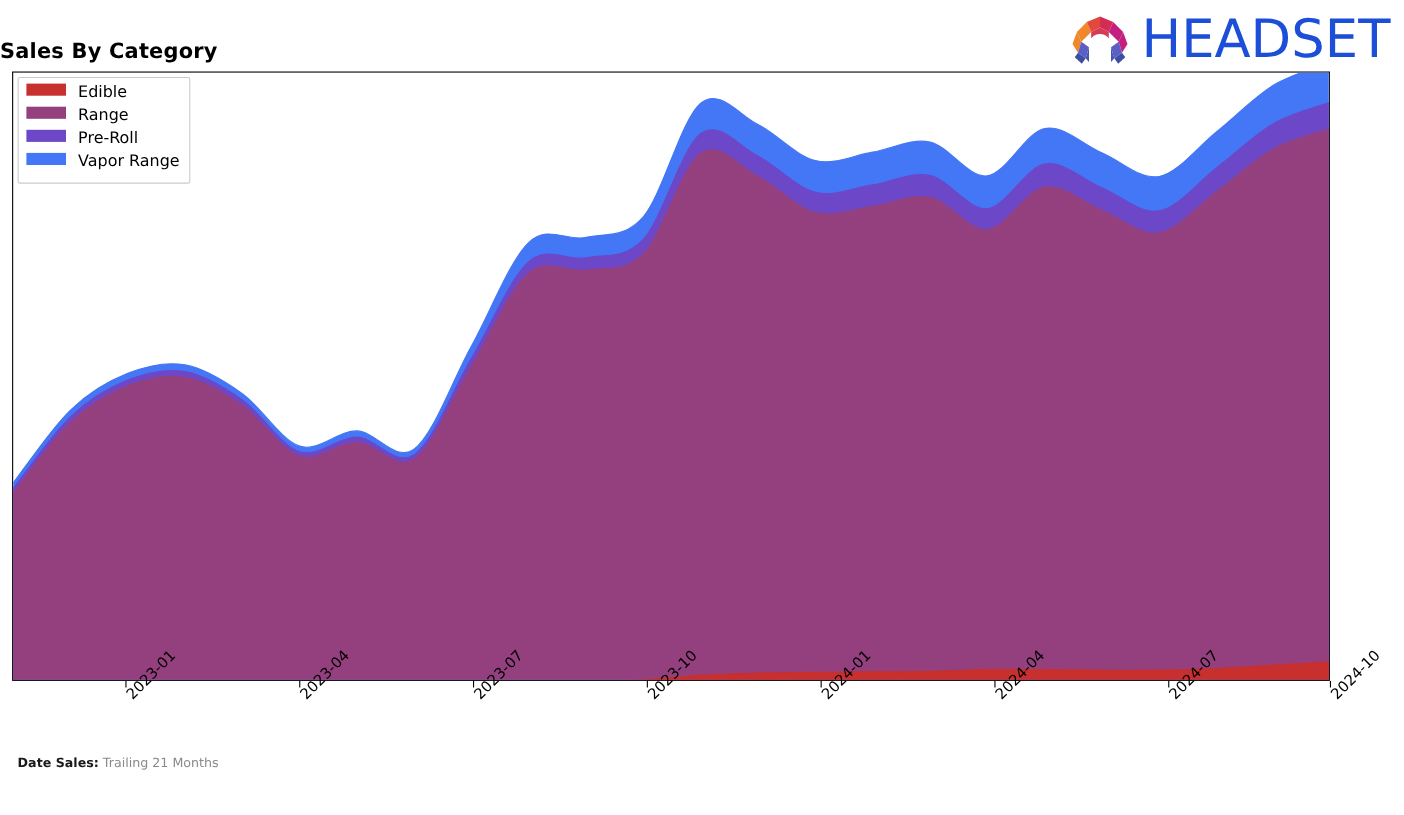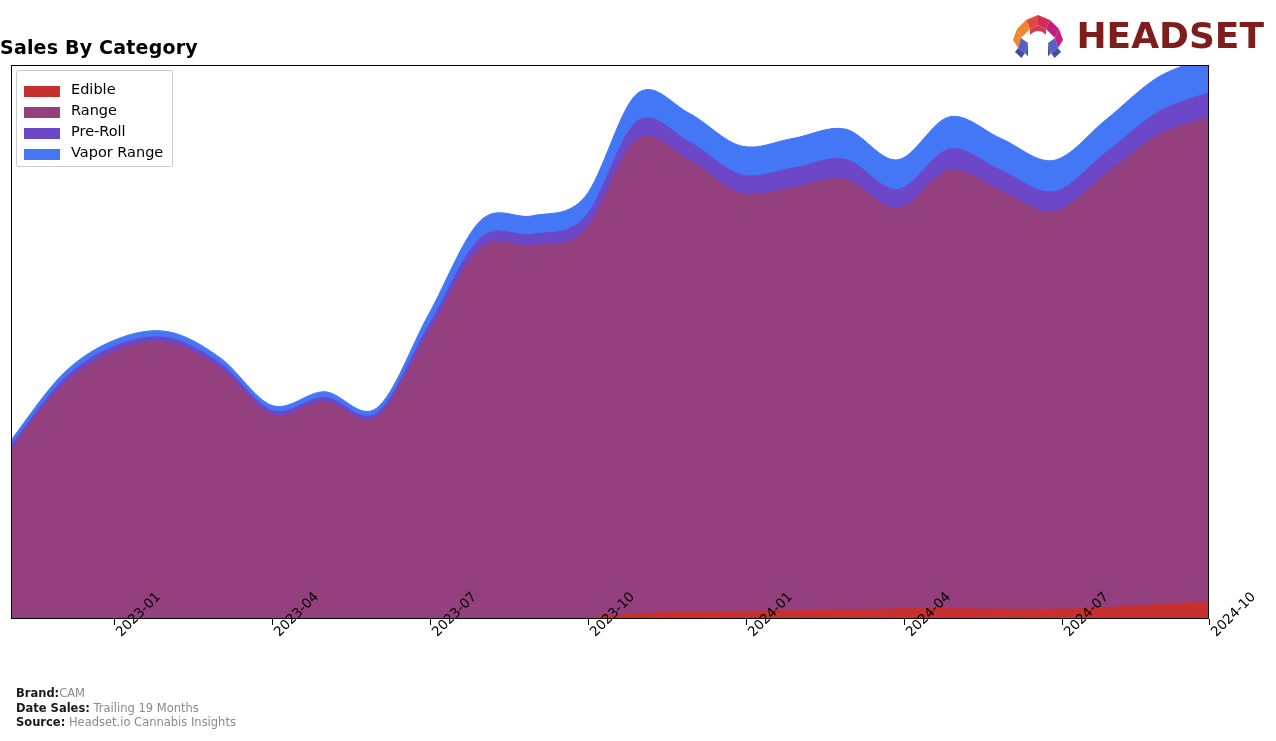--- a/index.html
+++ b/index.html
@@ -39,23 +39,23 @@
   .logo-wrap {
     position: absolute;
     right: 12px;
     top: 12px;
     display: flex;
     align-items: center;
     gap: 8px;
   }
   .logo-mark { width: 60px; height: 48px; display:block; }
   .logo-word {
-    font-size: 36px;
-    font-weight: 700;
-    color: #7f1d1d;
+    font-size: 48px;
+    font-weight: 400;
+    color: #1d4ed8;
     letter-spacing: 0px;
     line-height: 40px;
     font-family: "DejaVu Sans", "Liberation Sans", sans-serif;
   }
 
   
   .plot-frame {
     position: absolute;
     left: 11px;
     top: 65px;
@@ -80,21 +80,21 @@
     left: 16px;
     top: 70px;
     background: #ffffff;
     border: 1px solid #cccccc;
     border-radius: 2px;
     padding: 5px 9px 6px 7px;
     z-index: 20;
   }
   .legend-row {
     display: flex;
-    align-items: flex-end;
+    align-items: flex-start;
     height: 21px;
   }
   .legend-swatch {
     width: 36px;
     height: 11px;
     margin-right: 11px;
     flex: none;
   }
   .legend-label {
     font-size: 14.5px;
@@ -234,25 +234,18 @@
       <div class="tick-mark" style="left: 893px;"></div>
       <div class="tick-label" style="left: 891px;">2024-04</div>
       <div class="tick-mark" style="left: 1051px;"></div>
       <div class="tick-label" style="left: 1049px;">2024-07</div>
       <div class="tick-mark" style="left: 1198px;"></div>
       <div class="tick-label" style="left: 1196px;">2024-10</div>
     </div>
 
   <div class="footer">
     <div class="footer-row">
-      <span class="footer-key">Brand:</span><span class="footer-val">CAM</span>
-    </div>
-    <div class="footer-row">
       <span class="footer-key">Date Sales:</span>
-      <span class="footer-val">Trailing 19 Months</span>
-    </div>
-    <div class="footer-row">
-      <span class="footer-key">Source:</span>
-      <span class="footer-val">Headset.io Cannabis Insights</span>
+      <span class="footer-val">Trailing 21 Months</span>
     </div>
   </div>
 
 </div>
 
 </body></html>

